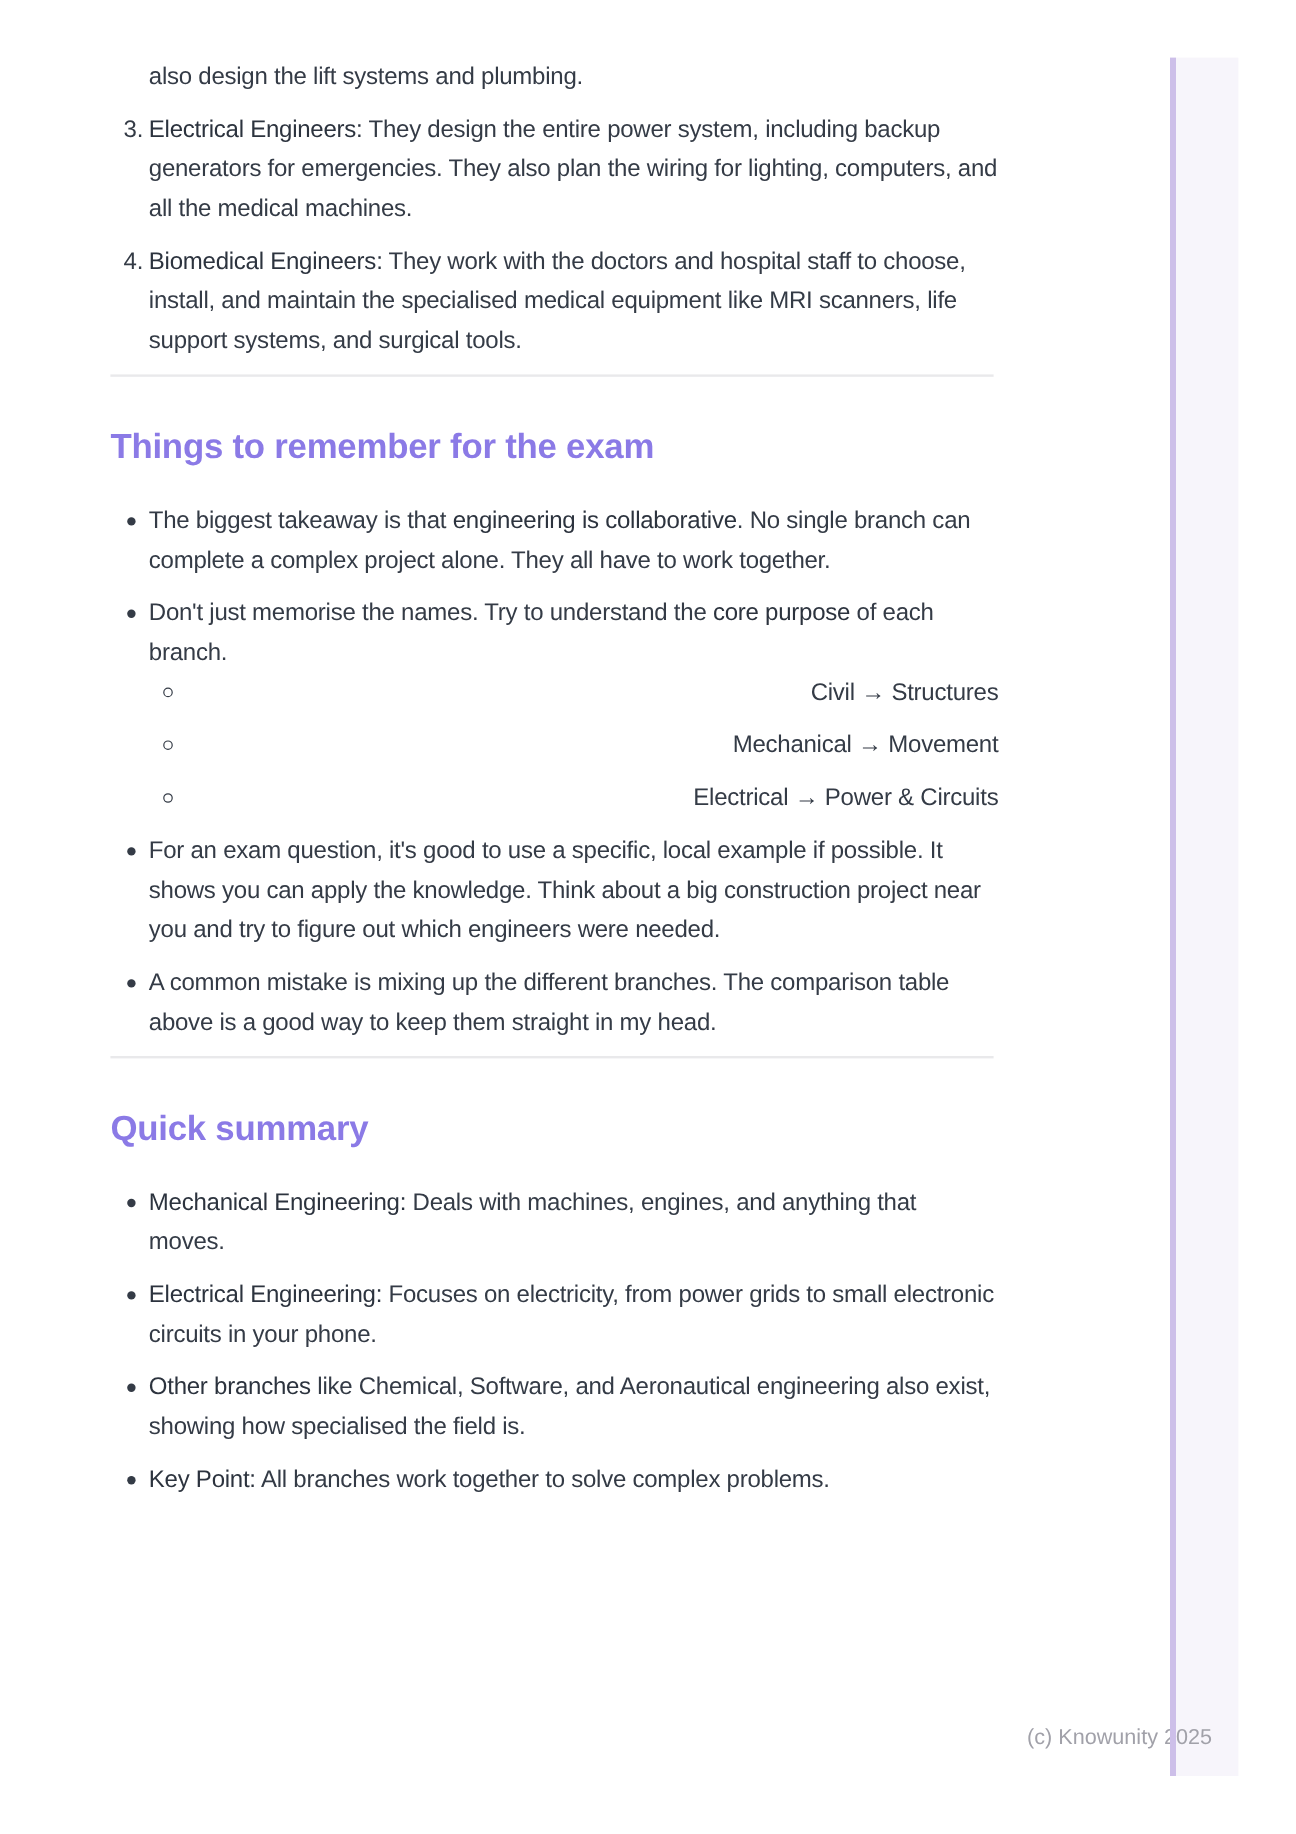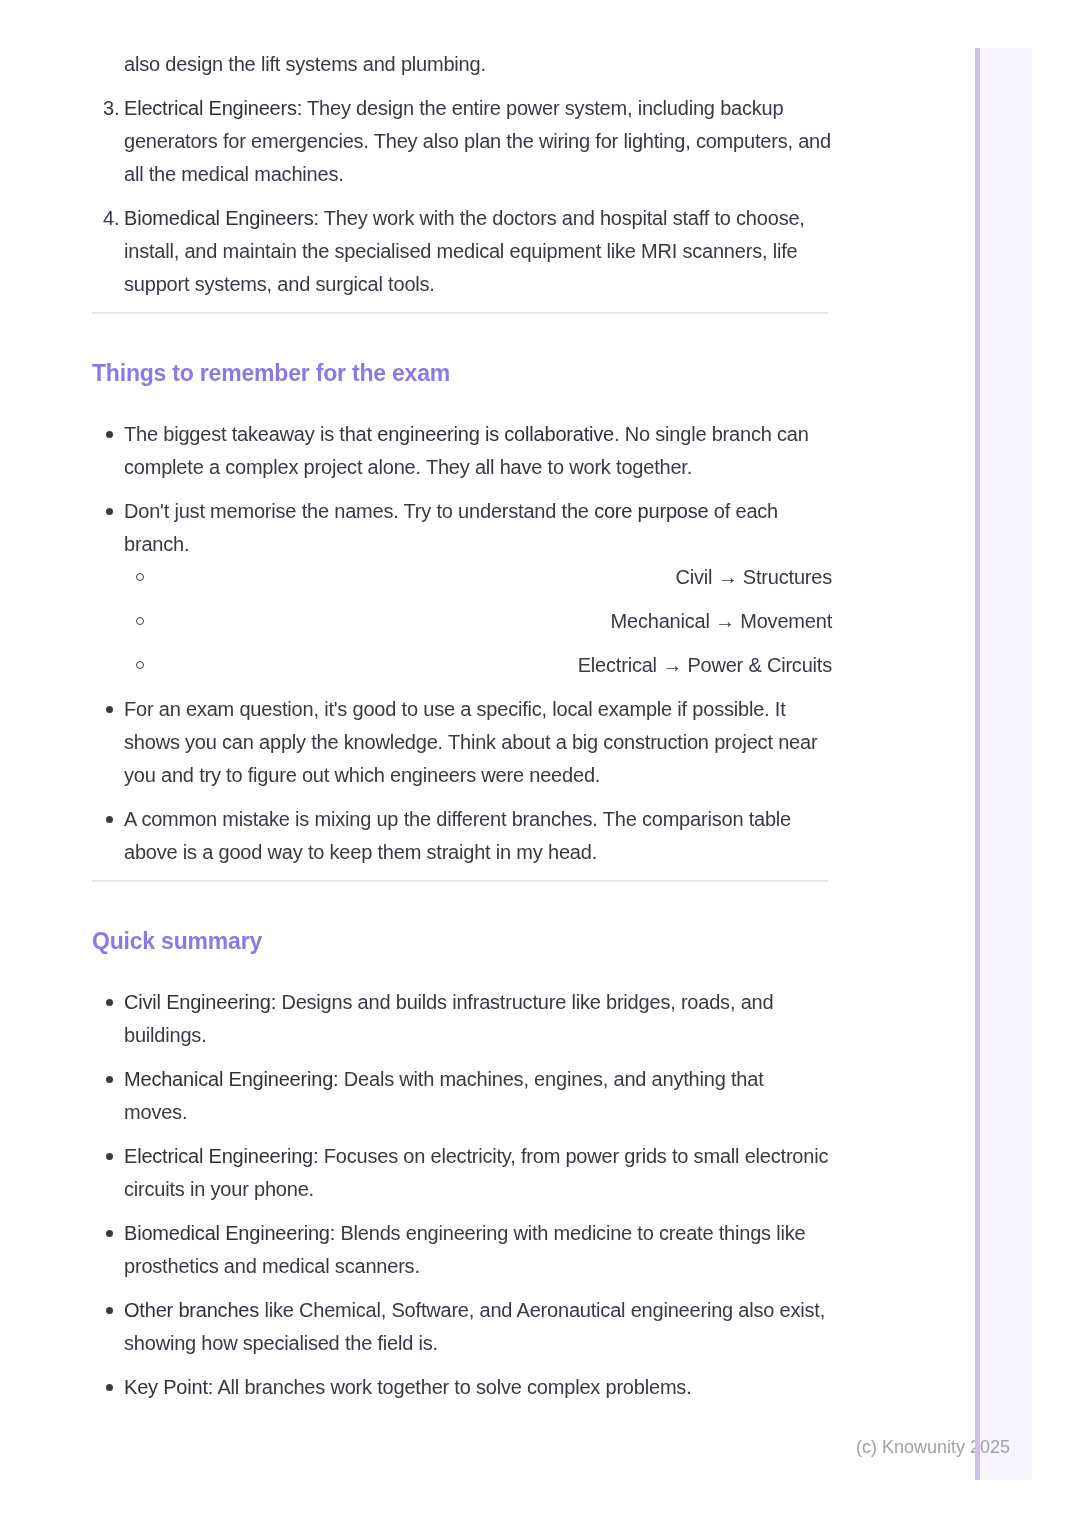--- a/index.html
+++ b/index.html
@@ -30,21 +30,21 @@
   .num { position: absolute; left: 11px; top: 0; }
 
   .divider {
     border: none;
     border-top: 2px solid #e9e9eb;
     margin-top: 8px;
     width: 736px;
   }
 
   h2.section-heading {
-    font-size: 23px;
+    font-size: 29px;
     line-height: 40px;
     font-weight: bold;
     color: #8b7ae6;
     margin-top: 39px;
     margin-bottom: 25px;
     letter-spacing: -0.2px;
   }
 
   .bullet-item { position: relative; padding-left: 32px; margin-bottom: 11px; }
   .dot {
@@ -146,33 +146,25 @@
     </li>
   </ul>
 
   <hr class="divider">
 
   <h2 class="section-heading">Quick summary</h2>
 
   <ul>
     <li class="bullet-item">
       <span class="dot"></span>
-      <span><b>Civil Engineering:</b><span> Designs and builds infrastructure like bridges, roads, and buildings.</span></span>
-    </li>
-    <li class="bullet-item">
-      <span class="dot"></span>
       <span><b>Mechanical Engineering:</b><span> Deals with machines, engines, and anything that moves.</span></span>
     </li>
     <li class="bullet-item">
       <span class="dot"></span>
       <span><b>Electrical Engineering:</b><span> Focuses on electricity, from power grids to small electronic circuits in your phone.</span></span>
-    </li>
-    <li class="bullet-item">
-      <span class="dot"></span>
-      <span><b>Biomedical Engineering:</b><span> Blends engineering with medicine to create things like prosthetics and medical scanners.</span></span>
     </li>
     <li class="bullet-item">
       <span class="dot"></span>
       <span><b>Other branches</b><span> like Chemical, Software, and Aeronautical engineering also exist, showing how specialised the field is.</span></span>
     </li>
     <li class="bullet-item">
       <span class="dot"></span>
       <span><b>Key Point:</b><span> All branches work together to solve complex problems.</span></span>
     </li>
   </ul>

